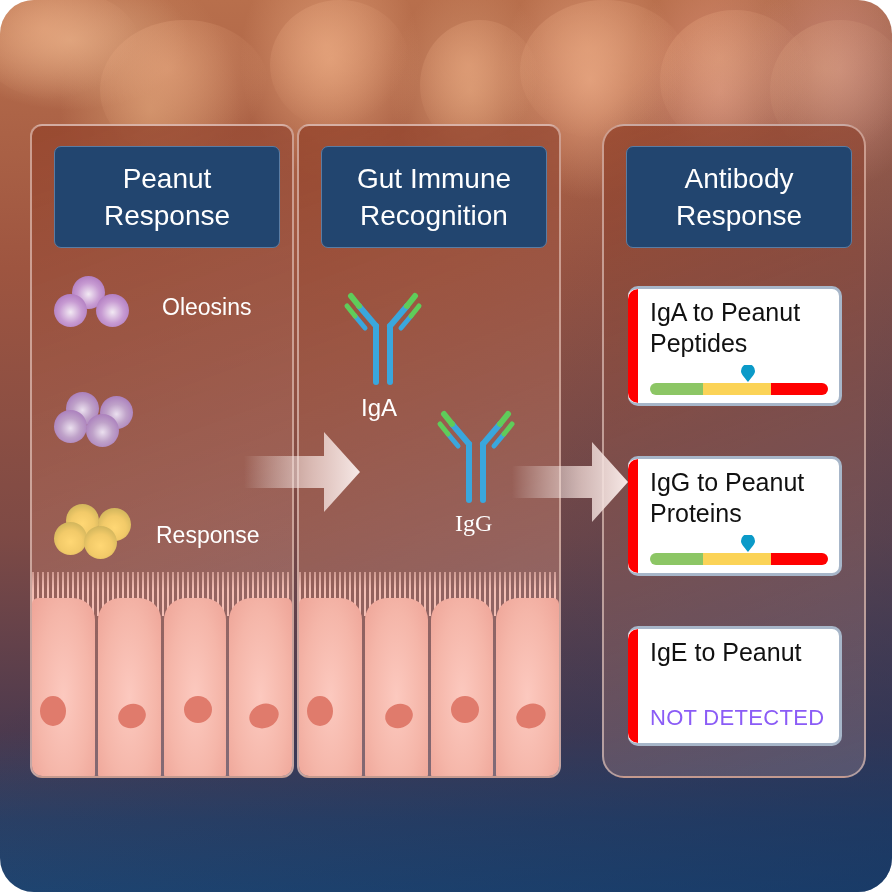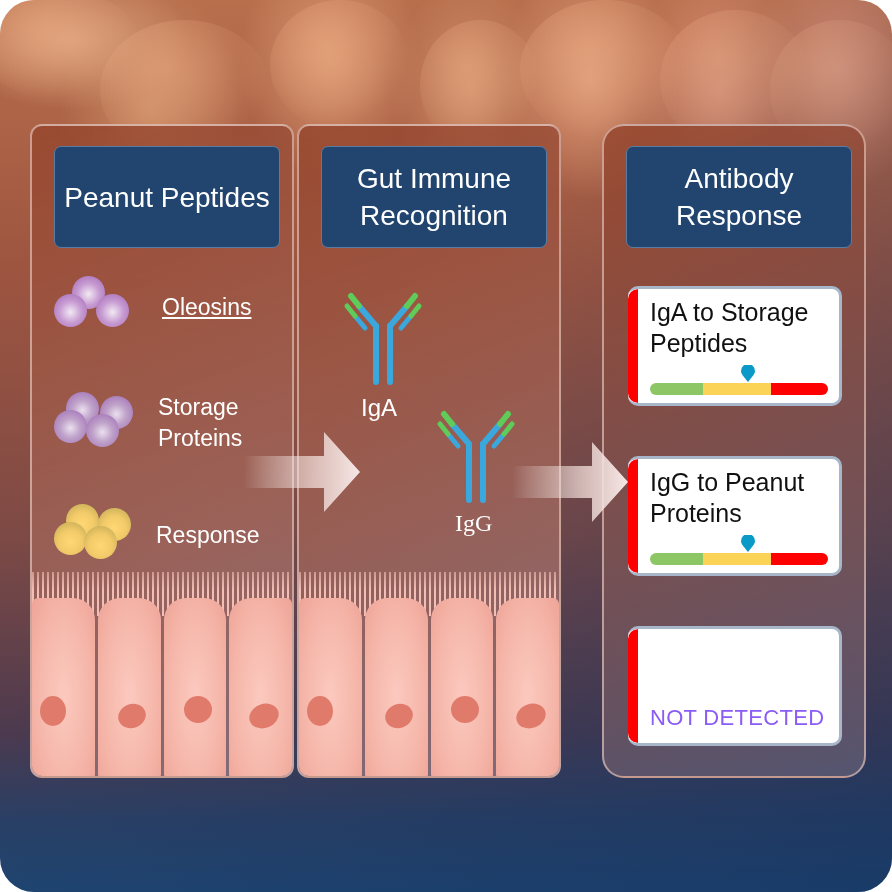--- a/index.html
+++ b/index.html
@@ -108,40 +108,37 @@
   <div class="bg-peanut" style="left:-20px;top:-10px;width:160px;height:110px;"></div>
   <div class="bg-peanut" style="left:100px;top:20px;width:170px;height:140px;"></div>
   <div class="bg-peanut" style="left:270px;top:0px;width:140px;height:130px;"></div>
   <div class="bg-peanut" style="left:420px;top:20px;width:120px;height:130px;"></div>
   <div class="bg-peanut" style="left:520px;top:0px;width:170px;height:140px;"></div>
   <div class="bg-peanut" style="left:660px;top:10px;width:150px;height:140px;"></div>
   <div class="bg-peanut" style="left:770px;top:20px;width:140px;height:140px;"></div>
   <div class="bg-shade"></div>
 
   <div class="panel panel-1">
-    <div class="panel-header">Peanut Peptides</div>
+    <div class="panel-header">Peanut Response</div>
 
     <div class="peptide-row" style="top:150px;">
       <div class="cluster">
         <div class="ball purple" style="left:18px;top:0px;"></div>
         <div class="ball purple" style="left:0px;top:18px;"></div>
         <div class="ball purple" style="left:42px;top:18px;"></div>
       </div>
-      <div class="peptide-label" style="left:108px;top:16px;text-decoration:underline;">Oleosins</div>
+      <div class="peptide-label" style="left:108px;top:16px;">Oleosins</div>
     </div>
 
     <div class="peptide-row" style="top:266px;width:240px;">
       <div class="cluster">
         <div class="ball violet" style="left:12px;top:0px;"></div>
         <div class="ball violet" style="left:46px;top:4px;"></div>
         <div class="ball violet" style="left:0px;top:18px;"></div>
         <div class="ball violet" style="left:32px;top:22px;"></div>
-      </div>
-      <div class="peptide-label" style="left:104px;top:0px;width:130px;">
-        <span>Storage Proteins</span>
       </div>
     </div>
 
     <div class="peptide-row" style="top:378px;">
       <div class="cluster">
         <div class="ball yellow" style="left:12px;top:0px;"></div>
         <div class="ball yellow" style="left:44px;top:4px;"></div>
         <div class="ball yellow" style="left:0px;top:18px;"></div>
         <div class="ball yellow" style="left:30px;top:22px;"></div>
       </div>
@@ -219,21 +216,21 @@
           </div>
       </div>
     </div>
   </div>
 
   <div class="panel panel-3">
     <div class="panel-header">Antibody Response</div>
 
     <div class="result-card" style="top:160px;height:120px;">
       <div class="accent"></div>
-      <div class="result-title">IgA to Storage Peptides</div>
+      <div class="result-title">IgA to Peanut Peptides</div>
       <svg class="marker" style="left:113px;top:76px;" viewBox="0 0 14 17">
         <path d="M7 17 C3 12 0 9 0 6 A7 7 0 0 1 14 6 C14 9 11 12 7 17 Z" fill="#0b9ac8"></path>
       </svg>
       <div class="scale" style="top:94px;">
         <div class="seg-green"></div>
         <div class="seg-yellow"></div>
         <div class="seg-red"></div>
       </div>
     </div>
 
@@ -245,20 +242,21 @@
       </svg>
       <div class="scale" style="top:94px;">
         <div class="seg-green"></div>
         <div class="seg-yellow"></div>
         <div class="seg-red"></div>
       </div>
     </div>
 
     <div class="result-card" style="top:500px;height:120px;">
       <div class="accent"></div>
+      <div class="result-title">IgE to Peanut</div>
       <div class="not-detected">NOT DETECTED</div>
     </div>
   </div>
 
   <svg class="arrow" style="left:244px;top:432px;width:118px;height:80px;" viewBox="0 0 118 80">
     <defs>
       <linearGradient id="arrowGrad1" x1="0" x2="1" y1="0" y2="0">
         <stop offset="0" stop-color="#ffffff" stop-opacity="0"></stop>
         <stop offset="0.6" stop-color="#f1dcd8" stop-opacity="0.75"></stop>
         <stop offset="1" stop-color="#f6e8e6" stop-opacity="1"></stop>

